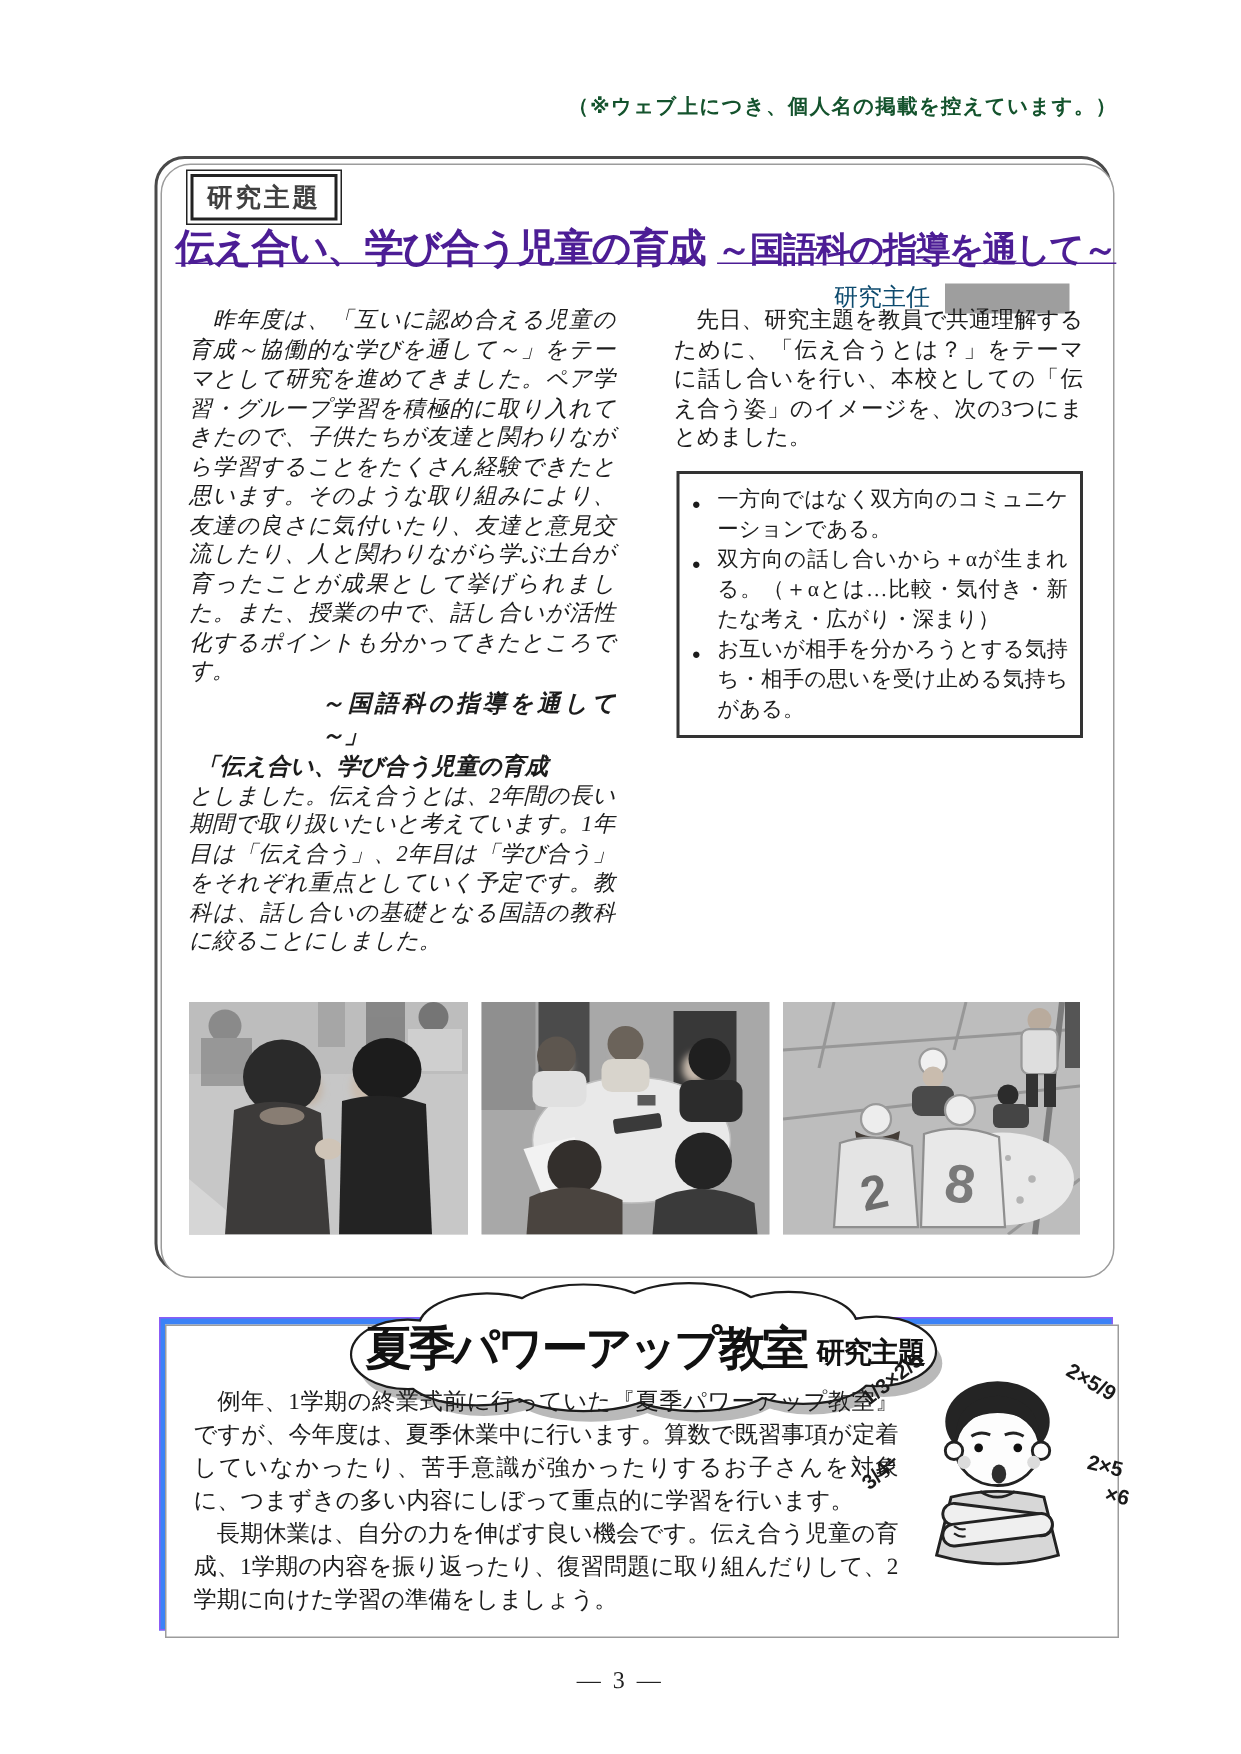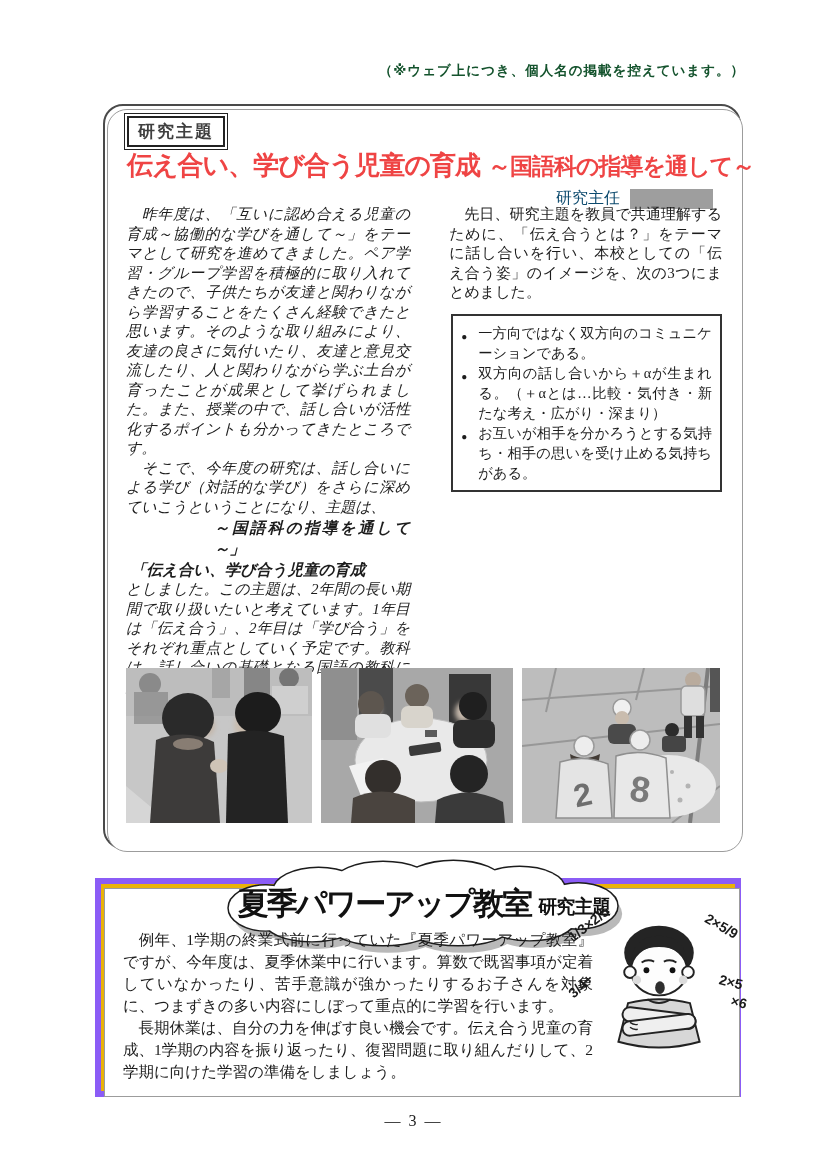--- a/index.html
+++ b/index.html
@@ -27,22 +27,22 @@
     border:1.5px solid #9c9c9c;border-radius:20px;z-index:-1;background:#fff;
   }
   .research-label{
     position:absolute;left:22px;top:10px;
     font-family:"Liberation Sans","DejaVu Sans",sans-serif;font-weight:bold;
     font-size:17px;letter-spacing:2px;color:#404040;
     padding:2px 9px;border:2px solid #222;outline:1px solid #222;outline-offset:2px;
     background:#fff;
   }
   .research-title{
-    position:absolute;left:22px;top:42px;width:600px;white-space:nowrap;
-    font-family:"Liberation Sans","DejaVu Sans",sans-serif;font-weight:bold;color:#ef4444;
+    position:absolute;left:12px;top:42px;width:600px;white-space:nowrap;
+    font-family:"Liberation Sans","DejaVu Sans",sans-serif;font-weight:bold;color:#4c1d95;text-decoration:underline;
   }
   .title-main{font-size:26px;letter-spacing:-1px;}
   .title-sub{font-size:23px;letter-spacing:-1px;margin-left:8px;}
   .staff-row{
     position:absolute;right:26px;top:82px;display:flex;align-items:center;gap:10px;
     font-size:16px;color:#0c4a6e;
   }
   .redaction{width:83px;height:20px;background:#9e9e9e;}
 
   .columns{position:absolute;left:21px;top:99px;width:596px;display:flex;gap:11px;}
@@ -64,22 +64,22 @@
   .bullet-item{display:flex;}
   .bullet-mark{flex:none;width:17px;font-size:10px;padding-top:4px;}
   .bullet-text{flex:1;}
 
   
   .photos{position:absolute;left:21px;top:562px;display:flex;gap:9px;}
   .photo{display:block;background:#c0c0c0;}
 
   
   .bottom-box{
-    position:absolute;left:95px;top:878px;width:634px;height:207px;
-    border:6px solid #8b5cf6;background:#eab308;z-index:1;
+    position:absolute;left:106px;top:878px;width:634px;height:207px;
+    border:1px solid #8b5cf6;background:#3b82f6;z-index:1;
   }
   .bottom-box::before{
     content:"";position:absolute;left:3px;top:4px;width:100%;height:100%;
     border:1.5px solid #9c9c9c;z-index:-1;background:#fff;
   }
   .cloud-wrap{position:absolute;left:118px;top:-26px;width:410px;height:95px;}
   .cloud-svg{position:absolute;inset:0;}
   .cloud-text{
     position:absolute;inset:0;display:flex;align-items:center;justify-content:center;
     gap:7px;padding-bottom:4px;
@@ -129,24 +129,23 @@
 
     <div class="staff-row">
       <span>研究主任</span>
       <span class="redaction"></span>
     </div>
 
     <div class="columns">
 
       <div class="col col-left">
         <p>　昨年度は、「互いに認め合える児童の育成～協働的な学びを通して～」をテーマとして研究を進めてきました。ペア学習・グループ学習を積極的に取り入れてきたので、子供たちが友達と関わりながら学習することをたくさん経験できたと思います。そのような取り組みにより、友達の良さに気付いたり、友達と意見交流したり、人と関わりながら学ぶ土台が育ったことが成果として挙げられました。また、授業の中で、話し合いが活性化するポイントも分かってきたところです。</p>
-        <p>　そこで、今年度の研究は、話し合いによる学び（対話的な学び）をさらに深めていこうということになり、主題は、</p>
         <p class="theme-lines theme-line2">～国語科の指導を通して～」</p>
         <p class="theme-lines theme-line1">「伝え合い、学び合う児童の育成</p>
-        <p>としました。この主題は、2年間の長い期間で取り扱いたいと考えています。1年目は「伝え合う」、2年目は「学び合う」をそれぞれ重点としていく予定です。教科は、話し合いの基礎となる国語の教科に絞ることにしました。</p>
+        <p>としました。伝え合うとは、2年間の長い期間で取り扱いたいと考えています。1年目は「伝え合う」、2年目は「学び合う」をそれぞれ重点としていく予定です。教科は、話し合いの基礎となる国語の教科に絞ることにしました。</p>
       </div>
 
       <div class="col col-right">
         <p>　先日、研究主題を教員で共通理解するために、「伝え合うとは？」をテーマに話し合いを行い、本校としての「伝え合う姿」のイメージを、次の3つにまとめました。</p>
 
         <div class="points-box">
           <div class="bullet-item">
             <span class="bullet-mark">●</span>
             <span class="bullet-text">一方向ではなく双方向のコミュニケーションである。</span>
           </div>

